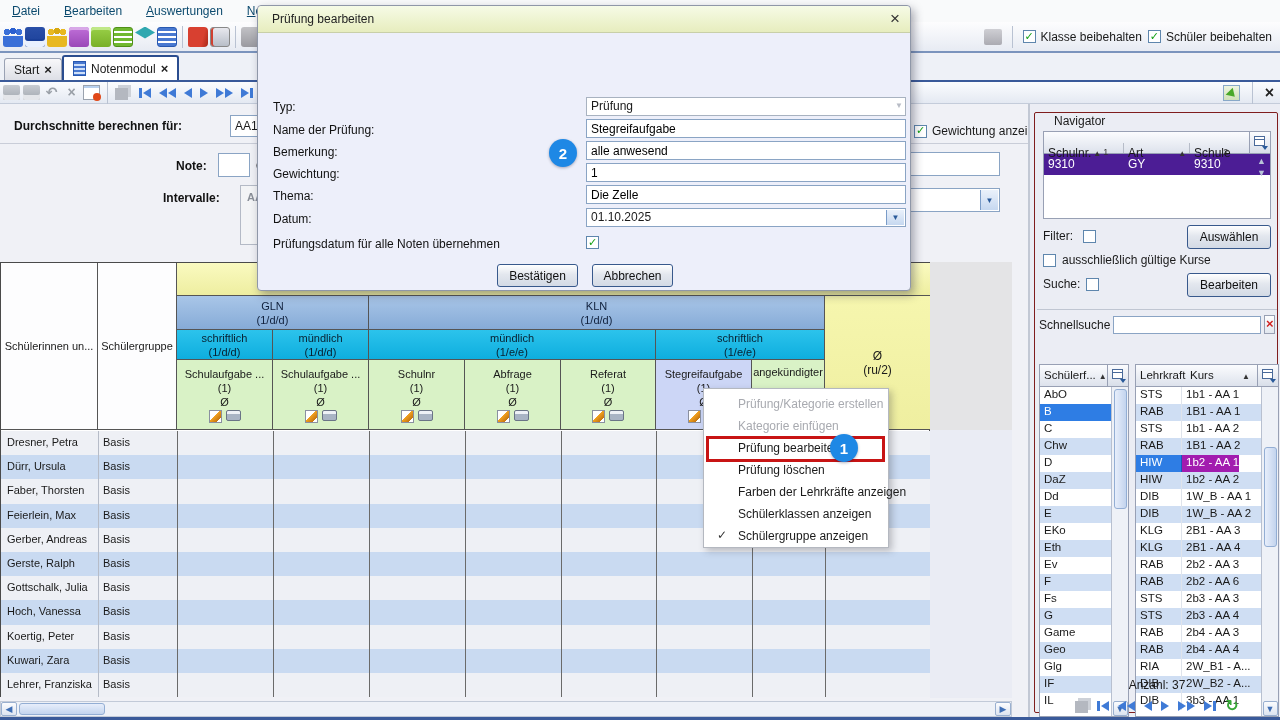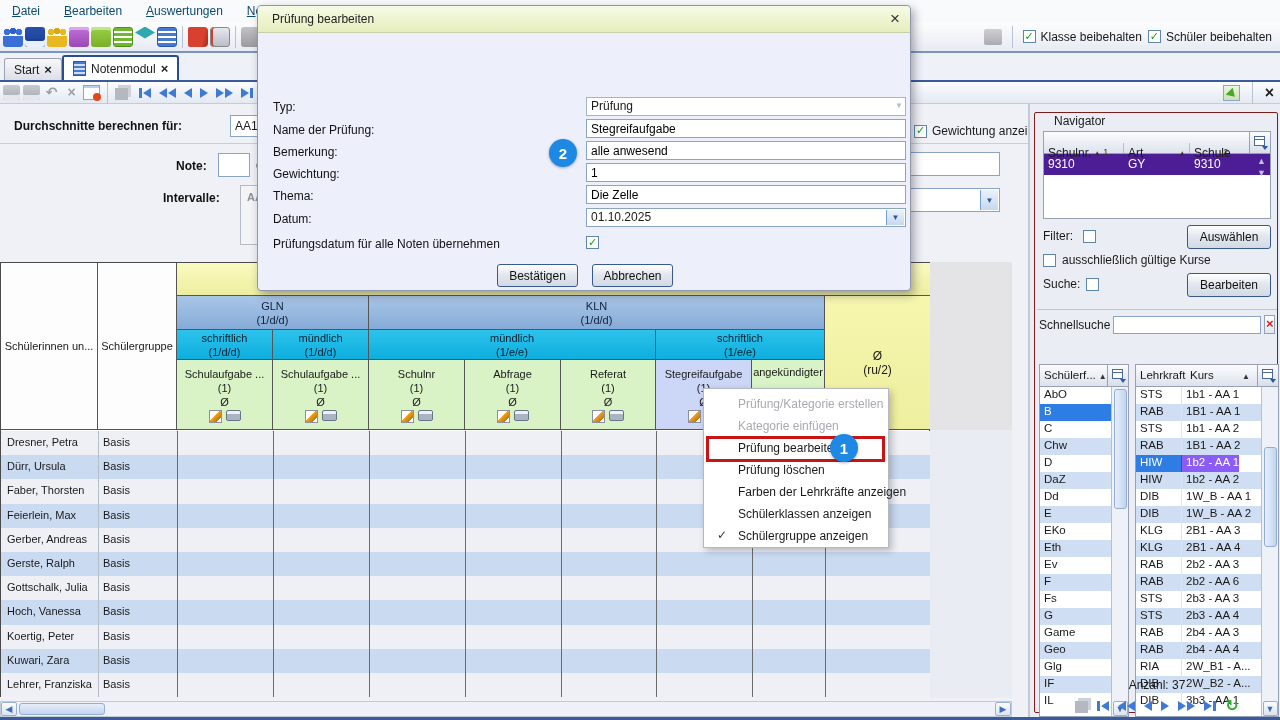--- a/index.html
+++ b/index.html
@@ -142,21 +142,21 @@
   .mlist-head { display:flex; height:23px; background:linear-gradient(#fbfcfe,#dde2ec); border:1px solid #98a0b4; font-size:11.5px; }
   .mlist-body { border:1px solid #98a0b4; border-top:none; background:#fff; position:relative; }
   .li { height:17px; padding:1px 0 0 4px; }
   .li.alt { background:#cfdef3; }
   .li.sel { background:#2e7de4; color:#fff; }
   .lr { display:flex; height:17px; }
   .lr.alt { background:#cfdef3; }
   .lr > span { padding:1px 0 0 4px; }
   .lk { width:46px; border-right:1px solid #dfe4ec; }
   .lr.sel .lk { background:#2e7de4; color:#fff; border-right:1px solid #1a5cb8; }
-  .lr.sel .ku { background:#8b5cf6; color:#fff; }
+  .lr.sel .ku { background:#a21caf; color:#fff; }
   .vscr { position:absolute; right:0; top:0; bottom:0; width:17px; background:#eef1f7; border-left:1px solid #b8c0d0; display:flex; flex-direction:column; align-items:center; }
   .vscr .sc-btn { width:15px; height:15px; }
   .vscr .thumb { width:13px; background:linear-gradient(90deg,#e7eefb,#c3d4ee); border:1px solid #93aed4; border-radius:3px; margin-top:2px; }
   .anzahl { position:absolute; left:0; top:565px; width:244px; text-align:center; font-size:12px; }
   .rp-nav { position:absolute; left:0; top:585px; width:244px; display:flex; align-items:center; justify-content:center; gap:9px; }
   .refresh { color:#38a838; font-weight:bold; font-size:16px; line-height:14px; }
 
   
   .dialog { position:absolute; left:257px; top:5px; width:654px; height:286px; background:#edeffa; border:1px solid #8f97a8; border-radius:4px; box-shadow:3px 4px 10px rgba(40,40,60,.40); z-index:50; }
   .dlg-title { height:27px; background:linear-gradient(#f6fbe6,#e7edbe); border-bottom:1px solid #c8cfa8; border-radius:4px 4px 0 0; display:flex; align-items:center; padding:0 10px 0 14px; font-size:12px; color:#222; }

